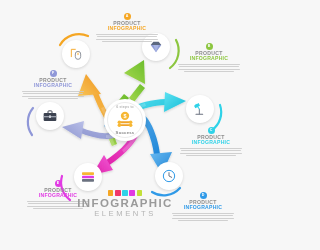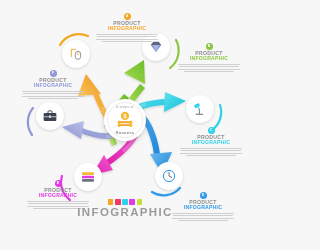--- a/index.html
+++ b/index.html
@@ -293,15 +293,16 @@
 
   <div id="footer">
     <div id="swatches">
       <span style="background:#f5a623;"></span>
       <span style="background:#f0376a;"></span>
       <span style="background:#2fd2e8;"></span>
       <span style="background:#e13ae3;"></span>
       <span style="background:#c3e038;"></span>
     </div>
     <div id="f1">INFOGRAPHIC</div>
+    <div id="f2">ELEMENTS</div>
   </div>
 
 </div>
 
 </body></html>

